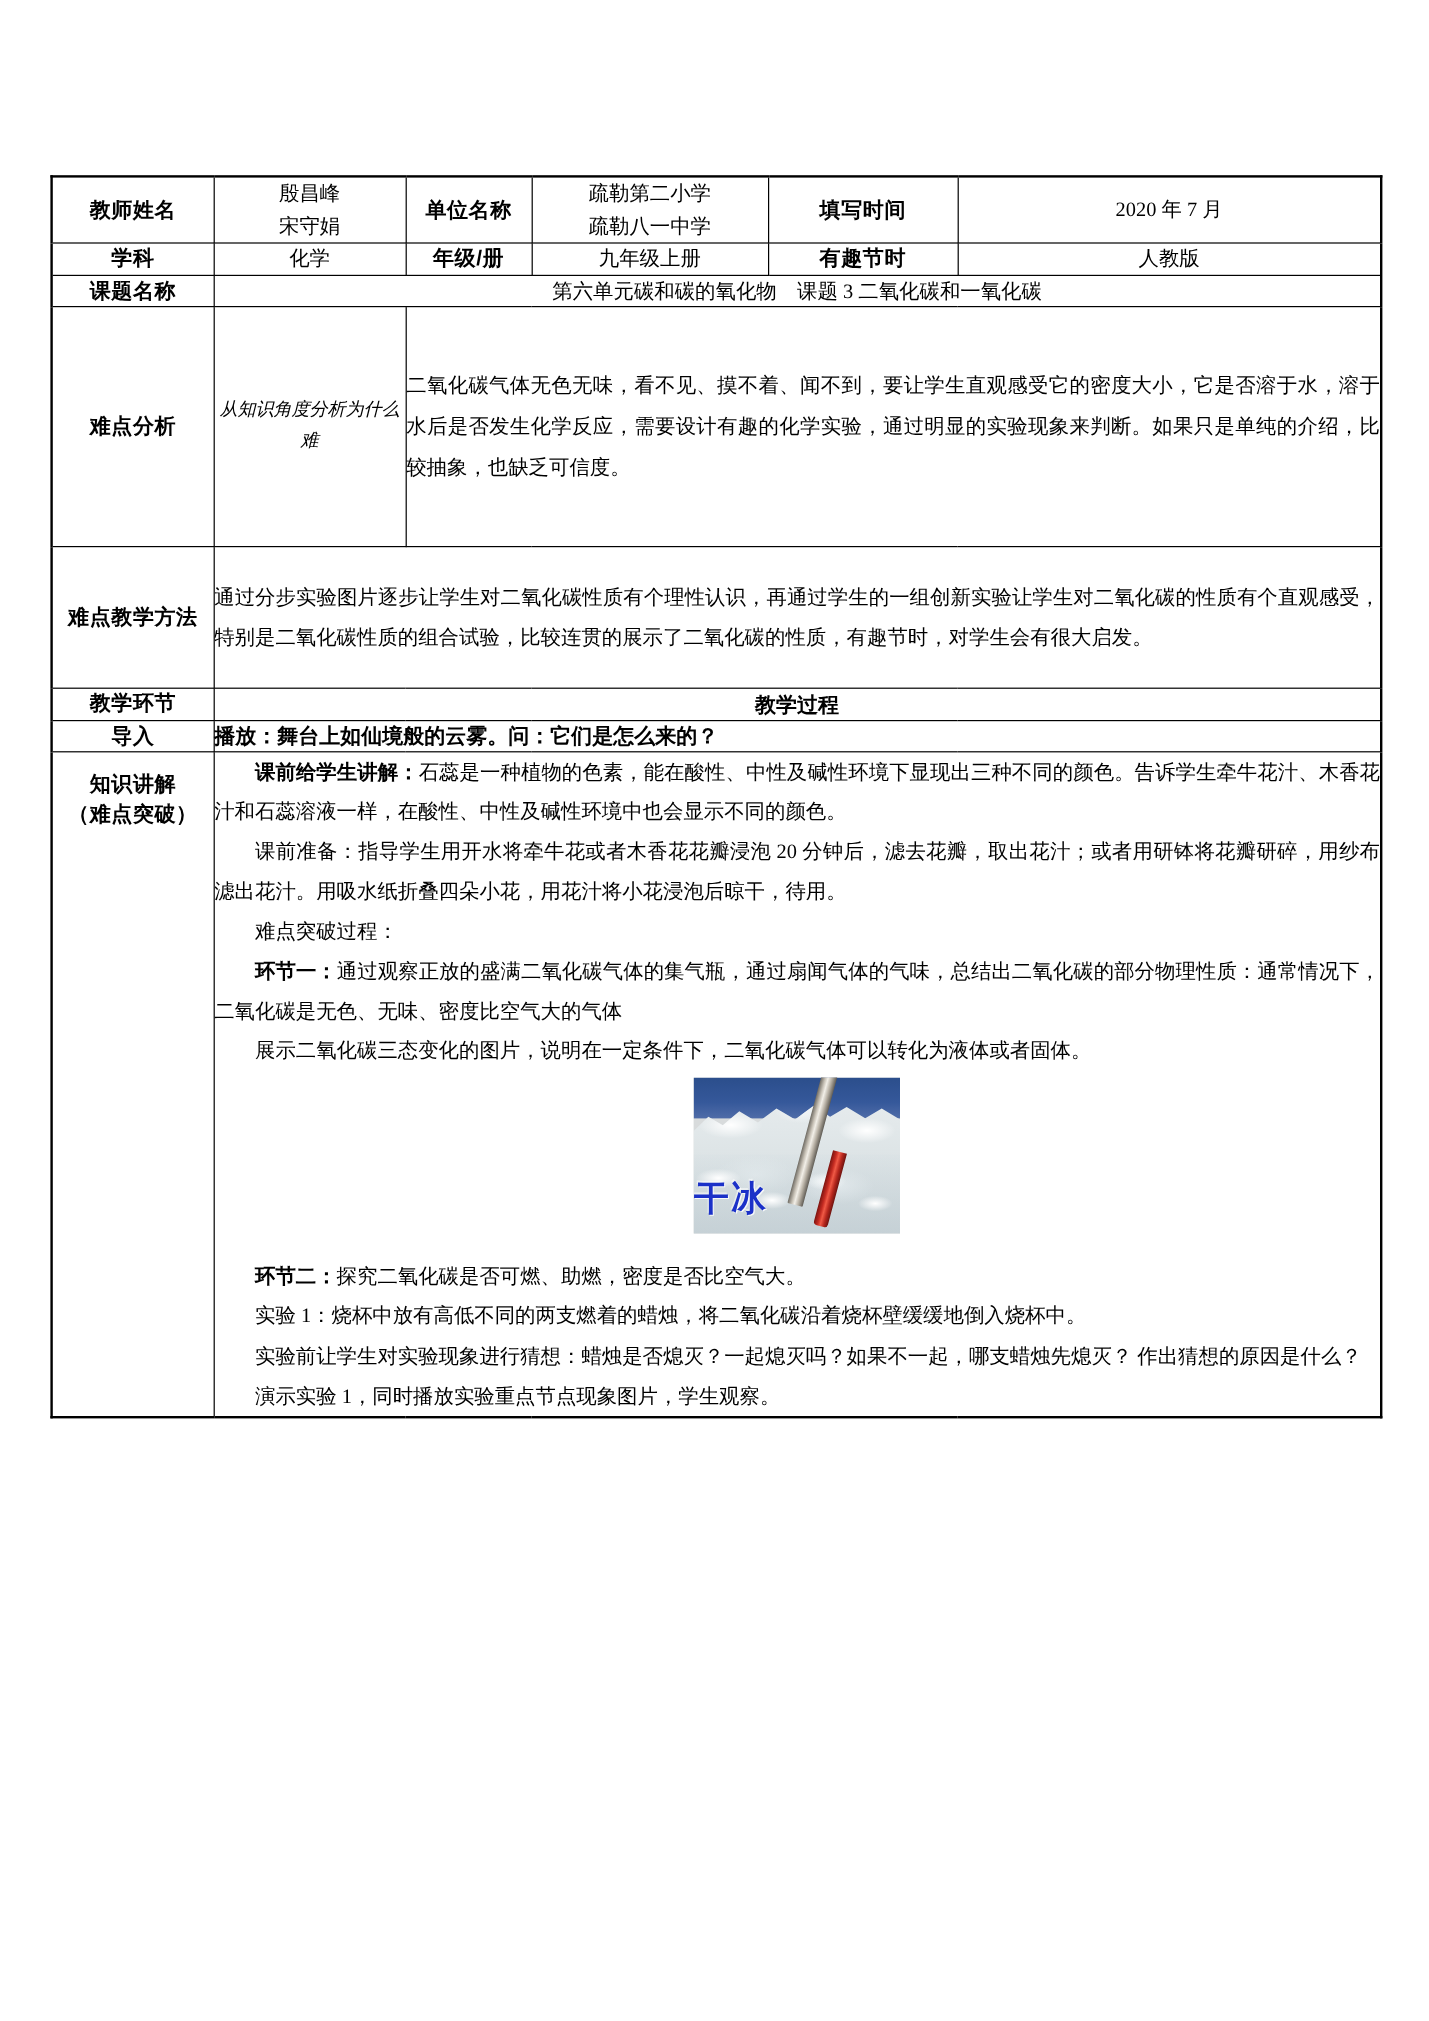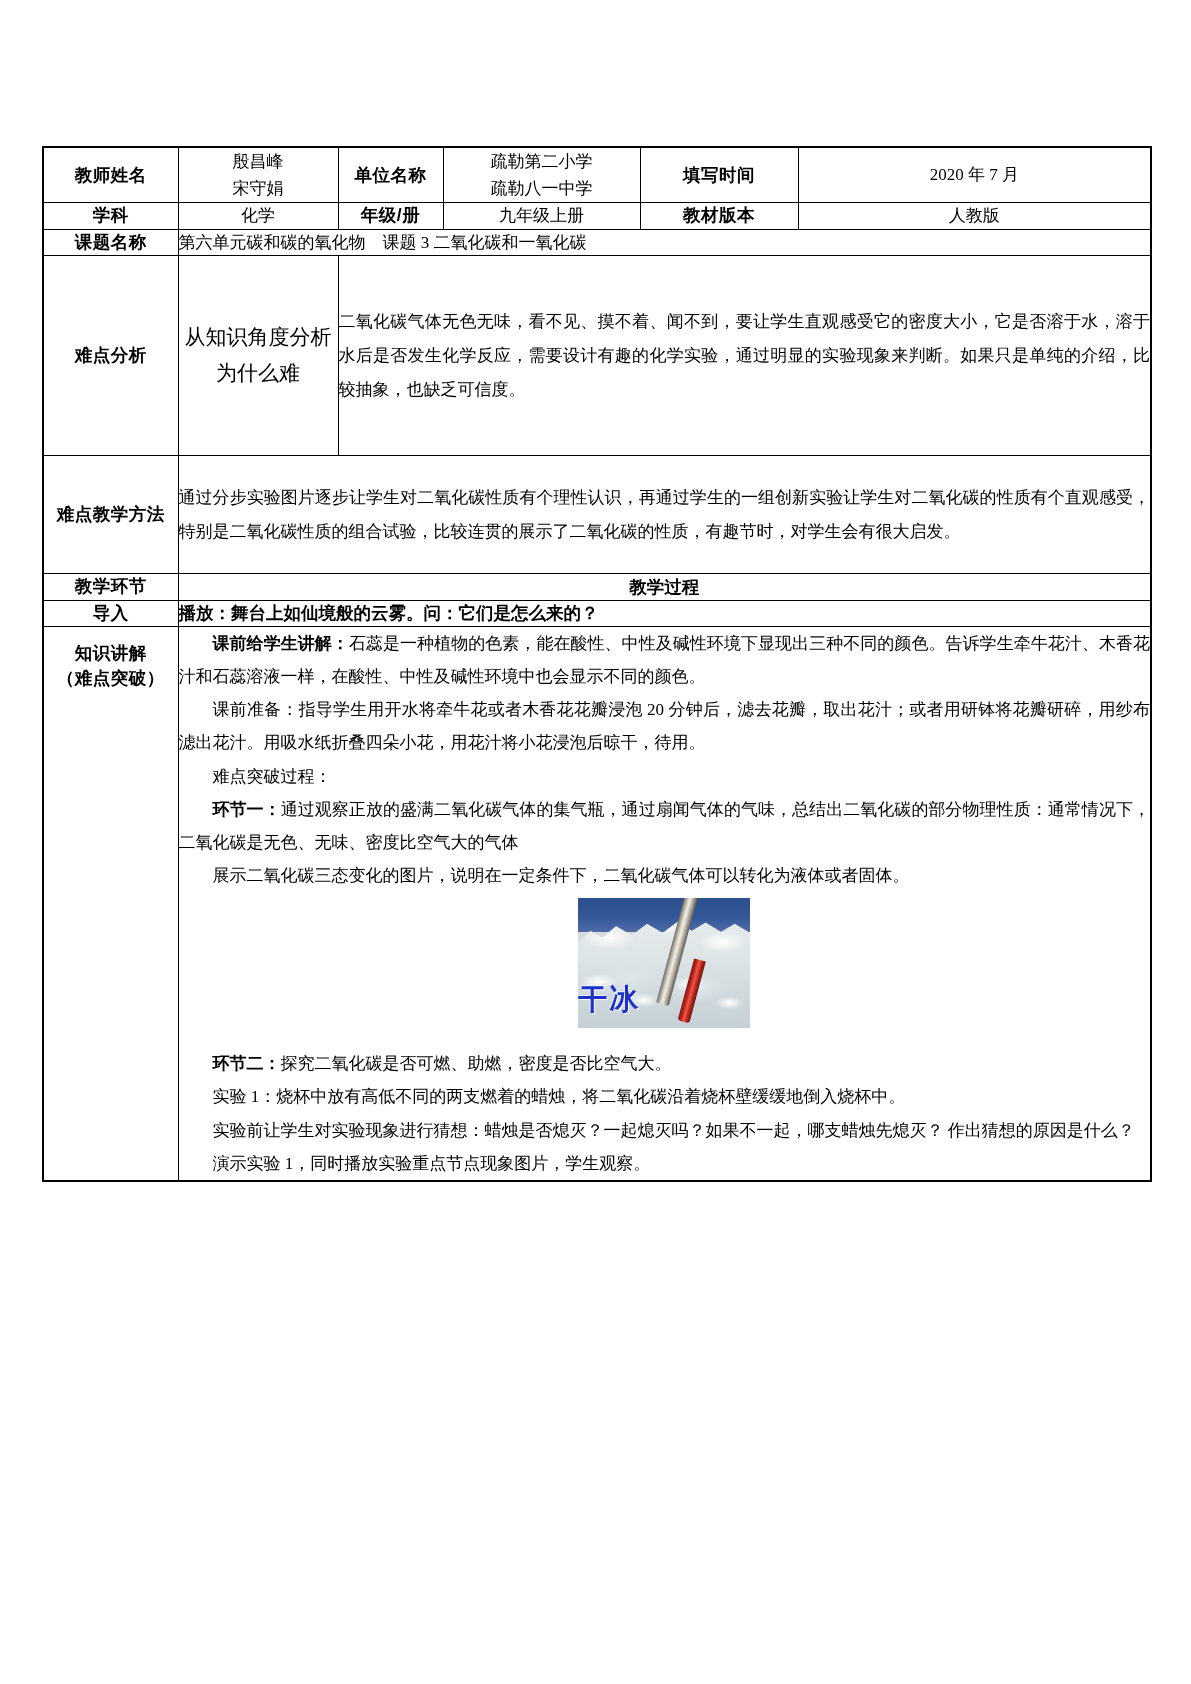--- a/index.html
+++ b/index.html
@@ -55,34 +55,36 @@
   }
   .val {
     text-align: center;
     font-size: 17px;
     line-height: 1.5;
     padding: 8px 4px;
   }
   .val.two-line { line-height: 1.6; }
 
   .title-row-val {
+    text-align: center;
     font-size: 17px;
     padding: 14px 6px;
   }
   .hardpoint-names {
     text-align: left;
     font-size: 17px;
     line-height: 1.75;
     padding: 12px 0 12px 36px;
   }
   .analysis-mid {
     text-align: center;
-    font-size: 21px;
+    font-size: 15px;
     line-height: 1.7;
     padding: 10px 12px;
+    font-style: italic;
   }
   .analysis-body {
     text-align: justify;
     text-justify: inter-ideograph;
     font-size: 17px;
     line-height: 2.0;
     padding: 14px 14px 14px 12px;
   }
   .method-body {
     text-align: justify;
@@ -235,21 +237,21 @@
         </td>
         <td class="lbl">填写时间</td>
         <td class="val">2020 年 7 月</td>
       </tr>
 
       <tr>
         <td class="lbl">学科</td>
         <td class="val">化学</td>
         <td class="lbl">年级/册</td>
         <td class="val">九年级上册</td>
-        <td class="lbl">教材版本</td>
+        <td class="lbl">有趣节时</td>
         <td class="val">人教版</td>
       </tr>
 
       <tr>
         <td class="lbl">课题名称</td>
         <td class="title-row-val" colspan="5">第六单元碳和碳的氧化物　课题 3 二氧化碳和一氧化碳</td>
       </tr>
 
 
       <tr style="height:200px">

